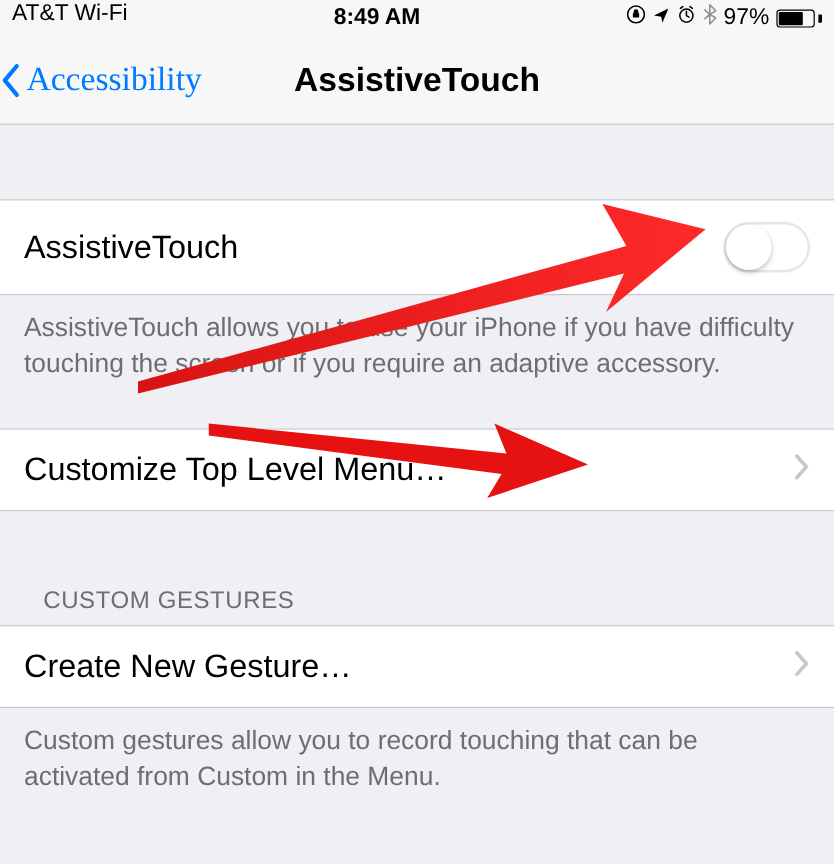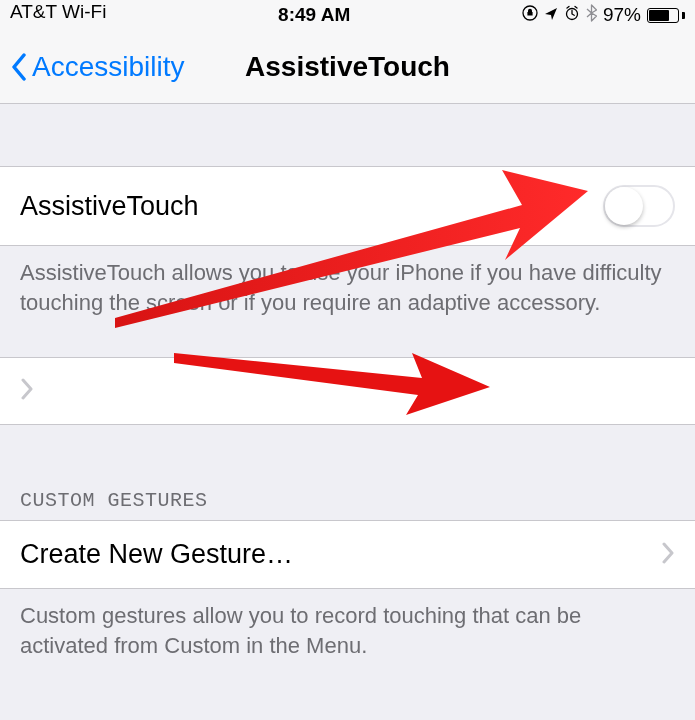--- a/index.html
+++ b/index.html
@@ -5,32 +5,32 @@
   * { box-sizing: border-box; margin: 0; padding: 0; }
   html, body { width: 695px; height: 720px; font-family: -apple-system, "Helvetica Neue", Helvetica, Arial, sans-serif; background: #efeff4; overflow: hidden; }
   .status-bar { height: 30px; background: #f7f7f8; display: flex; align-items: center; justify-content: space-between; padding: 0 10px; font-size: 19px; color: #000; }
   .status-left { display: flex; align-items: center; gap: 6px; flex-direction: column; }
   .status-right { display: flex; align-items: center; gap: 6px; }
   .signal-dots { display: inline-flex; gap: 2px; align-items: center; }
   .signal-dots .dot { width: 8px; height: 8px; border-radius: 50%; border: 1.5px solid #000; }
   .signal-dots .dot.filled { background: #000; }
   .wifi { display: inline-flex; }
   .nav-bar { height: 74px; background: #f7f7f8; border-bottom: 1px solid #c8c7cc; display: flex; align-items: center; position: relative; }
-  .back { display: flex; align-items: center; gap: 4px; padding-left: 10px; color: #007aff; font-size: 28px; cursor: pointer; }
+  .back { display: flex; align-items: center; gap: 4px; color: #007aff; font-size: 28px; cursor: pointer; font-family: Liberation Serif, serif; }
   .back .chevron { width: 18px; height: 28px; }
   .nav-title { position: absolute; left: 50%; transform: translateX(-50%); font-size: 28px; font-weight: 600; color: #000; }
   .section-gap { height: 62px; }
   .section-gap-small { height: 28px; }
   .cell { background: #fff; border-top: 1px solid #c8c7cc; border-bottom: 1px solid #c8c7cc; padding: 18px 20px; display: flex; align-items: center; justify-content: space-between; min-height: 68px; }
   .cell-label { font-size: 27px; color: #000; }
   .cell .chevron-right { color: #c7c7cc; }
   .toggle { width: 72px; height: 42px; background: #fff; border-radius: 21px; border: 2px solid #e5e5ea; position: relative; }
   .toggle .knob { position: absolute; left: 0; top: 0; width: 38px; height: 38px; background: #fff; border-radius: 50%; box-shadow: 0 2px 4px rgba(0,0,0,0.25); }
   .footer-text { padding: 12px 20px; font-size: 22px; color: #6d6d72; line-height: 1.35; }
-  .section-header { padding: 8px 20px; font-size: 20px; color: #6d6d72; letter-spacing: 0.5px; font-family: Liberation Mono, monospace; }
+  .section-header { padding: 8px 36px; font-size: 20px; color: #6d6d72; letter-spacing: 0.5px; }
   .battery { display: inline-flex; align-items: center; gap: 3px; }
   .battery-body { width: 32px; height: 15px; border: 1.5px solid #000; border-radius: 3px; position: relative; }
   .battery-fill { position: absolute; left: 1px; top: 1px; bottom: 1px; width: 68%; background: #000; border-radius: 1px; }
   .battery-tip { width: 3px; height: 7px; background: #000; border-radius: 0 1px 1px 0; }
   .annotation-arrow { position: absolute; pointer-events: none; }
   .container { position: relative; width: 695px; height: 720px; }
   .content { position: relative; }
 </style>
 </head>
 <body>
@@ -106,20 +106,21 @@
       <div class="toggle">
         <div class="knob"></div>
       </div>
     </div>
 
     <div class="footer-text">AssistiveTouch allows you to use your iPhone if you have difficulty touching the screen or if you require an adaptive accessory.</div>
 
     <div class="section-gap-small"></div>
 
     <div class="cell">
+      <span class="cell-label">Customize Top Level Menu…</span>
       <span class="chevron-right">
         <svg width="14" height="22" viewBox="0 0 14 22">
             <path d="M3 2l8 9-8 9" fill="none" stroke="#c7c7cc" stroke-width="3" stroke-linecap="round" stroke-linejoin="round"></path>
           </svg>
       </span>
     </div>
 
     <div style="height:56px"></div>
 
     <div class="section-header">CUSTOM GESTURES</div>

